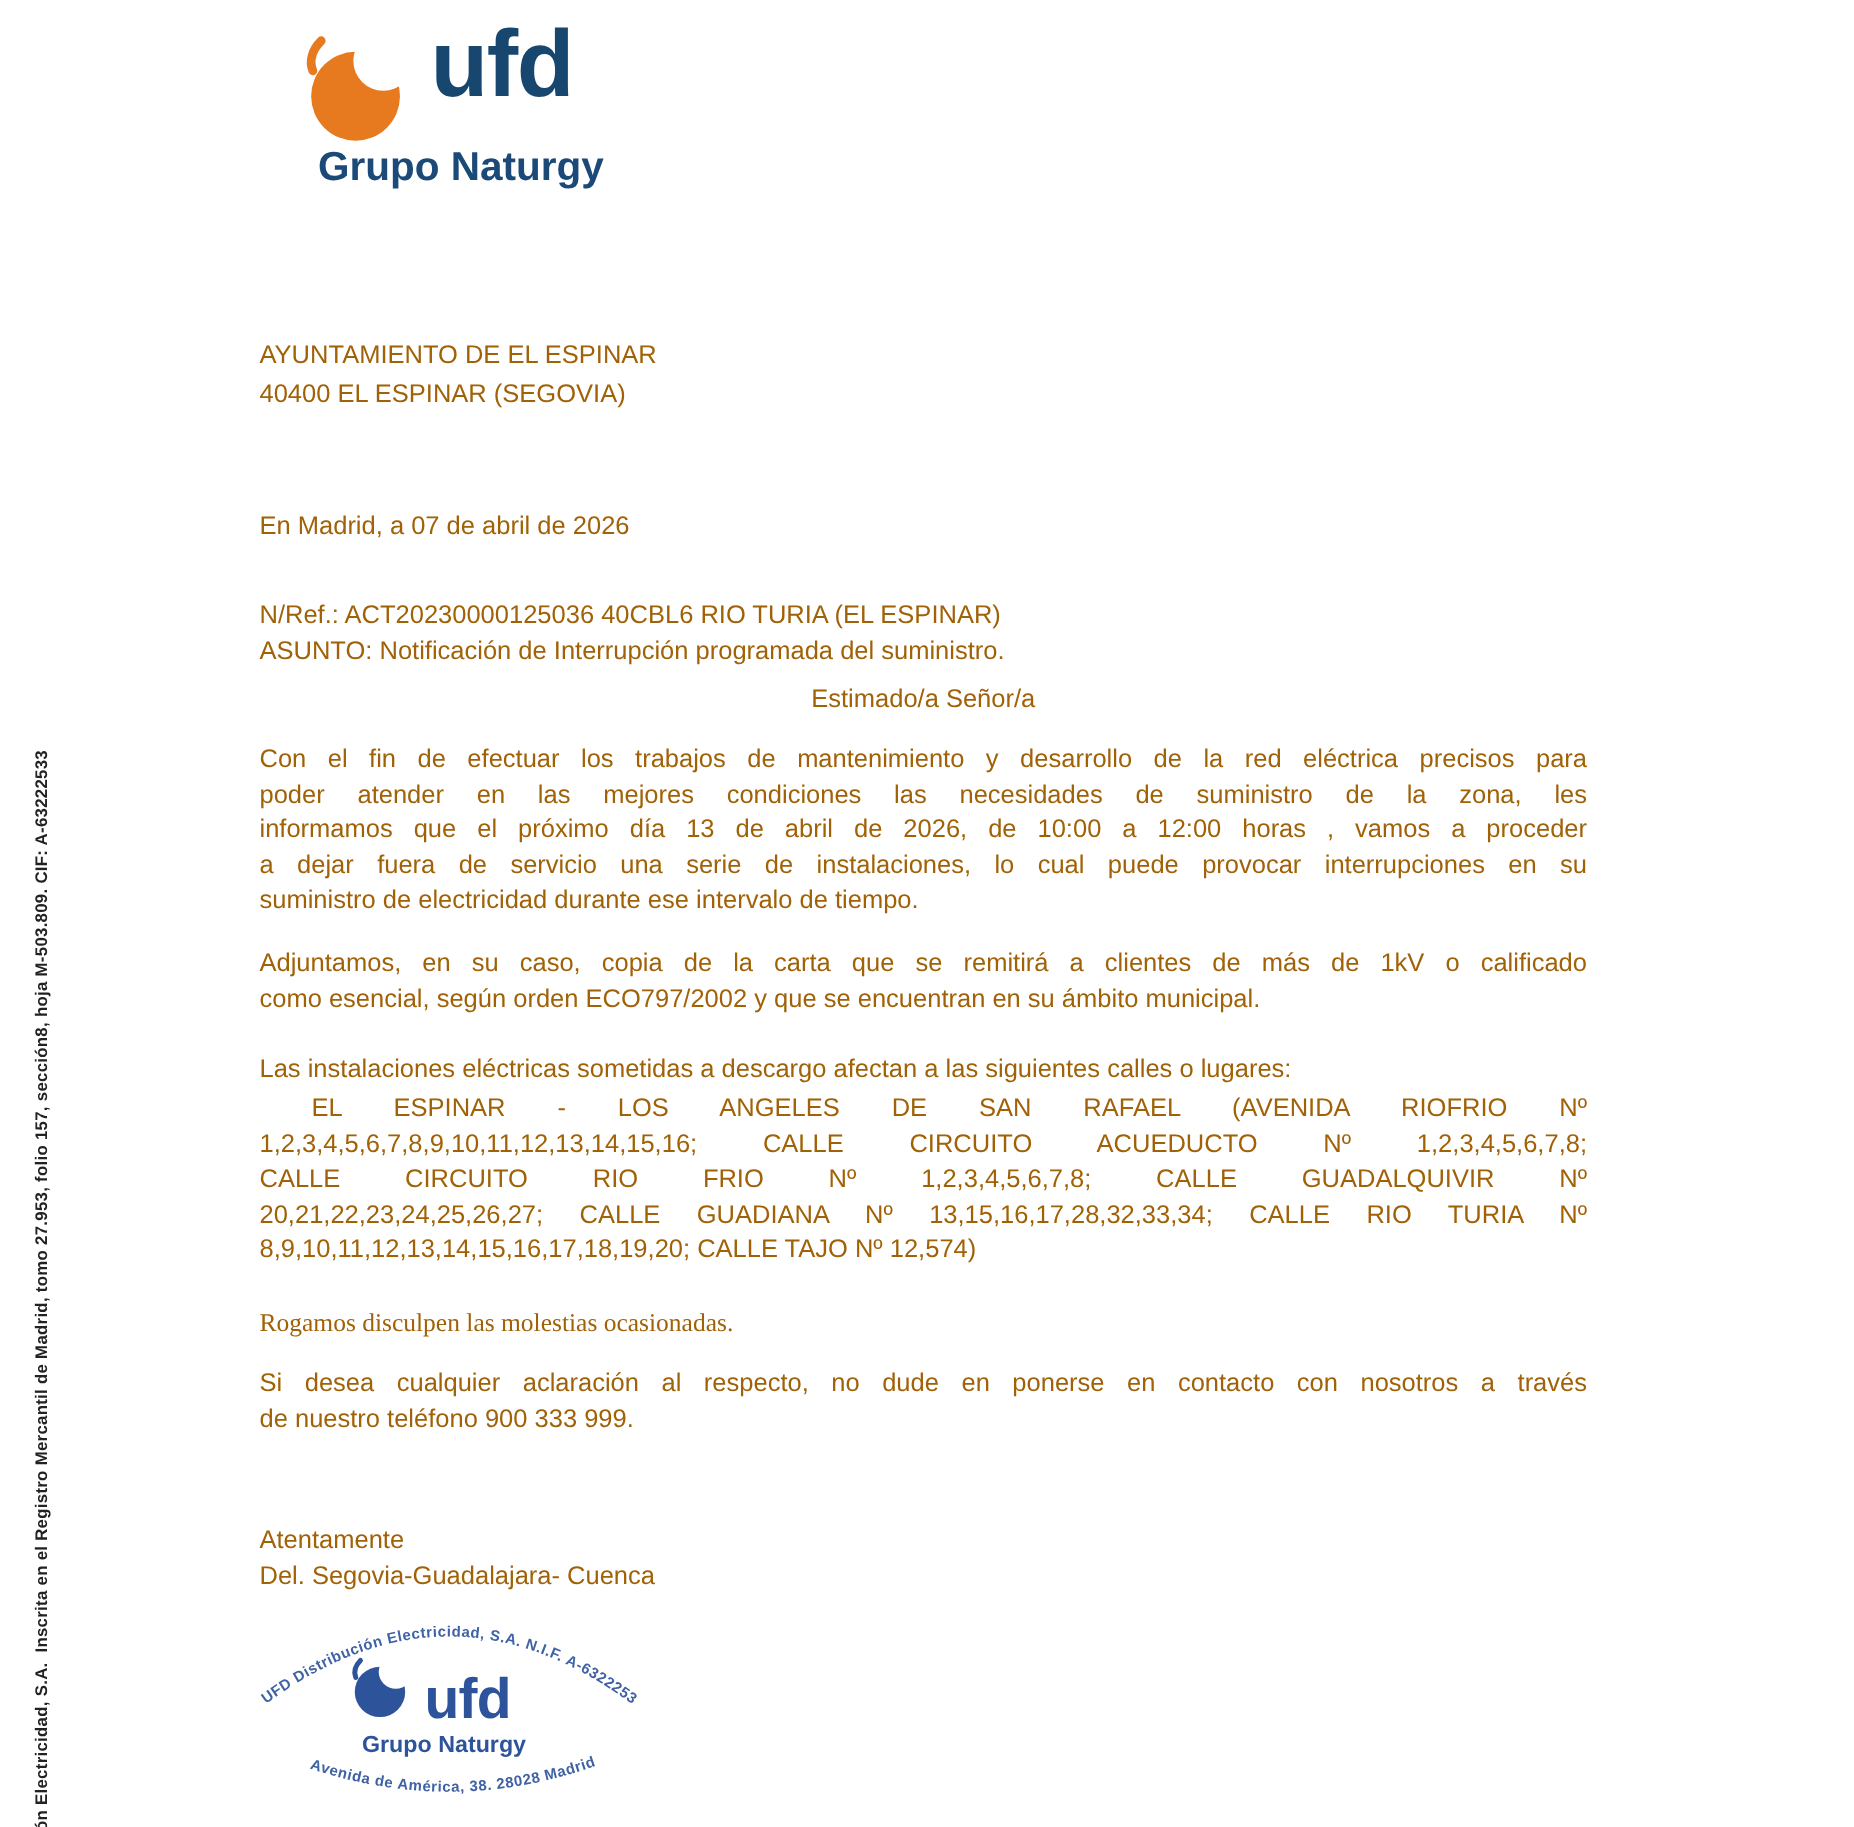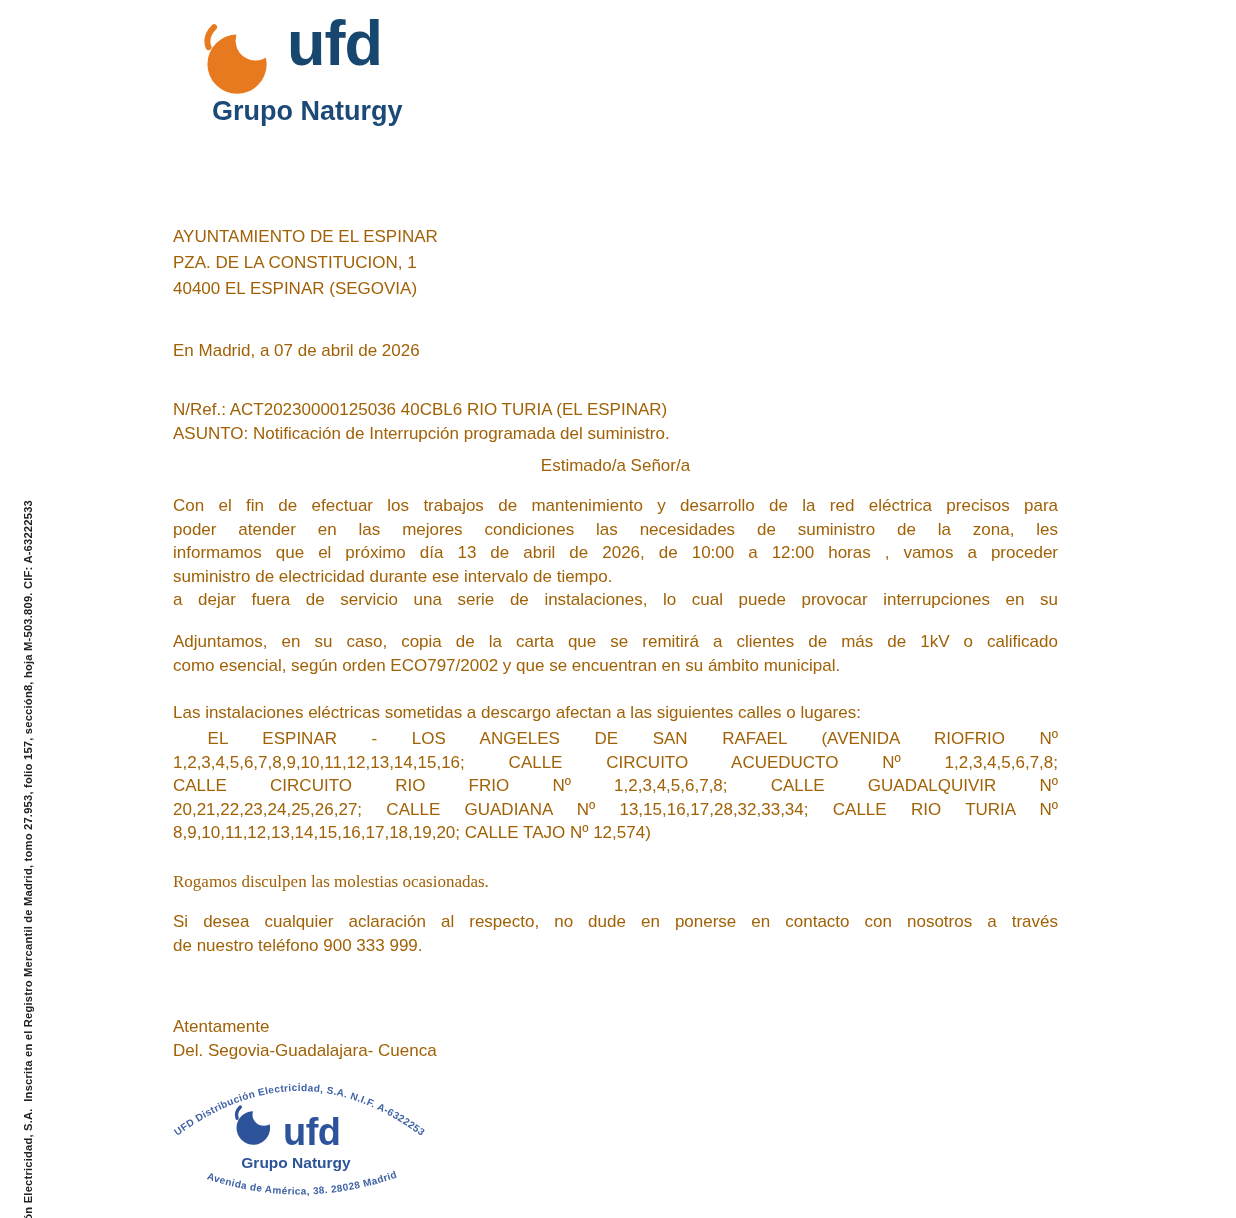--- a/index.html
+++ b/index.html
@@ -61,39 +61,38 @@
     <path d="M 15 7 C 7 15 4 25 7.5 34" stroke="#E7791E" stroke-width="8" fill="none" stroke-linecap="round"></path>
   </svg>
   <div class="logo-brand">ufd</div>
   <div class="logo-sub">Grupo Naturgy</div>
 </div>
 
 <div class="letter">
 
   <div class="block recipient">
     <span class="line">AYUNTAMIENTO DE EL ESPINAR</span>
-    <span class="line">PZA. DE LA CONSTITUCION, 1</span>
     <span class="line">40400 EL ESPINAR (SEGOVIA)</span>
   </div>
 
   <div class="block dateline">En Madrid, a 07 de abril de 2026</div>
 
   <div class="block refblock">
     <span class="line">N/Ref.: ACT20230000125036 40CBL6 RIO TURIA (EL ESPINAR)</span>
     <span class="line">ASUNTO: Notificación de Interrupción programada del suministro.</span>
   </div>
 
   <div class="block salutation">Estimado/a Señor/a</div>
 
   <div class="block para1">
     <span class="line j">Con el fin de efectuar los trabajos de mantenimiento y desarrollo de la red eléctrica precisos para</span>
     <span class="line j">poder atender en las mejores condiciones las necesidades de suministro de la zona, les</span>
     <span class="line j">informamos que el próximo día 13 de abril de 2026, de 10:00 a 12:00 horas , vamos a proceder</span>
+    <span class="line j">a dejar fuera de servicio una serie de instalaciones, lo cual puede provocar interrupciones en su</span>
     <span class="line">suministro de electricidad durante ese intervalo de tiempo.</span>
-    <span class="line j">a dejar fuera de servicio una serie de instalaciones, lo cual puede provocar interrupciones en su</span>
   </div>
 
   <div class="block para2">
     <span class="line j">Adjuntamos, en su caso, copia de la carta que se remitirá a clientes de más de 1kV o calificado</span>
     <span class="line">como esencial, según orden ECO797/2002 y que se encuentran en su ámbito municipal.</span>
   </div>
 
   <div class="block para3">Las instalaciones eléctricas sometidas a descargo afectan a las siguientes calles o lugares:</div>
 
   <div class="block streets">

